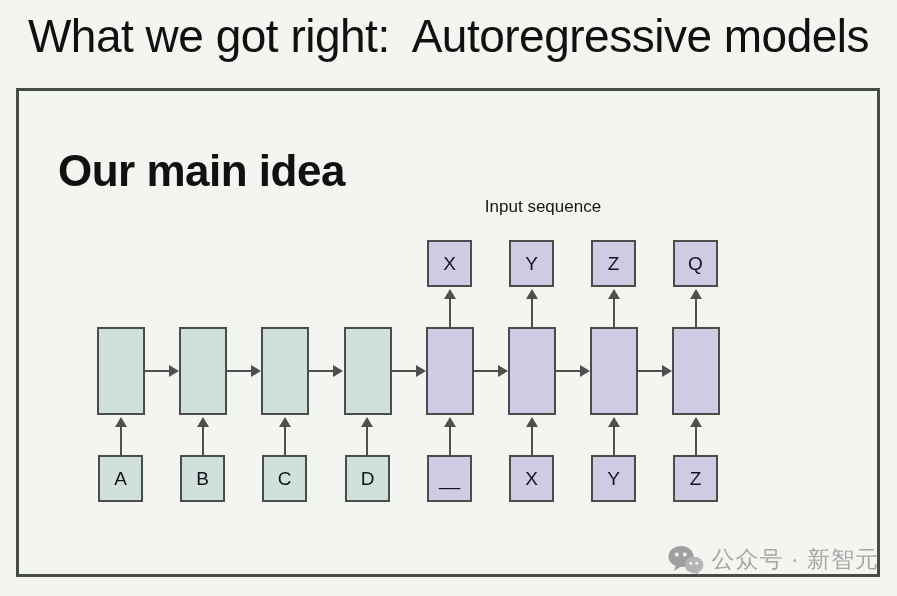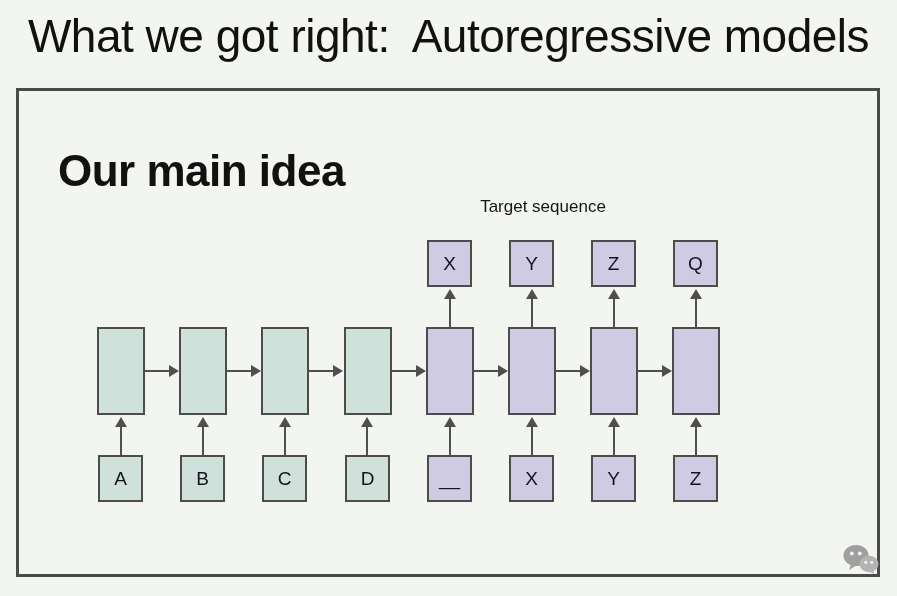--- a/index.html
+++ b/index.html
@@ -116,21 +116,21 @@
 <body>
 
 <div class="stage">
 
   <div class="slide-title">What we got right:  Autoregressive models</div>
 
   <div class="main-panel"></div>
 
   <div class="panel-heading">Our main idea</div>
 
-  <div class="seq-label target">Target sequence</div>
+  <div class="seq-label target">Input sequence</div>
 
   <div class="token-box fill-dec" style="left:427px;top:240px;">X</div>
   <div class="token-box fill-dec" style="left:509px;top:240px;">Y</div>
   <div class="token-box fill-dec" style="left:591px;top:240px;">Z</div>
   <div class="token-box fill-dec" style="left:673px;top:240px;">Q</div>
 
   <div class="v-arrow" style="left:449px;top:299px;"></div>
   <div class="v-arrow" style="left:531px;top:299px;"></div>
   <div class="v-arrow" style="left:613px;top:299px;"></div>
   <div class="v-arrow" style="left:695px;top:299px;"></div>
@@ -176,15 +176,16 @@
         <ellipse cx="13" cy="11.5" rx="12.5" ry="10.5" fill="#9f9f9f"></ellipse>
         <path d="M8 20 L6 26 L13 21.5 Z" fill="#9f9f9f"></path>
         <circle cx="8.8" cy="9.5" r="1.9" fill="#f2f5f0"></circle>
         <circle cx="16.8" cy="9.5" r="1.9" fill="#f2f5f0"></circle>
         <ellipse cx="26" cy="20" rx="9.5" ry="8.2" fill="#b4b4b4"></ellipse>
         <path d="M30 26.5 L31.5 30 L25.5 27.5 Z" fill="#b4b4b4"></path>
         <circle cx="22.8" cy="18.2" r="1.5" fill="#f2f5f0"></circle>
         <circle cx="28.8" cy="18.2" r="1.5" fill="#f2f5f0"></circle>
       </svg>
     </span>
+    <span>公众号 · 新智元</span>
   </div>
 
 </div>
 
 </body></html>

